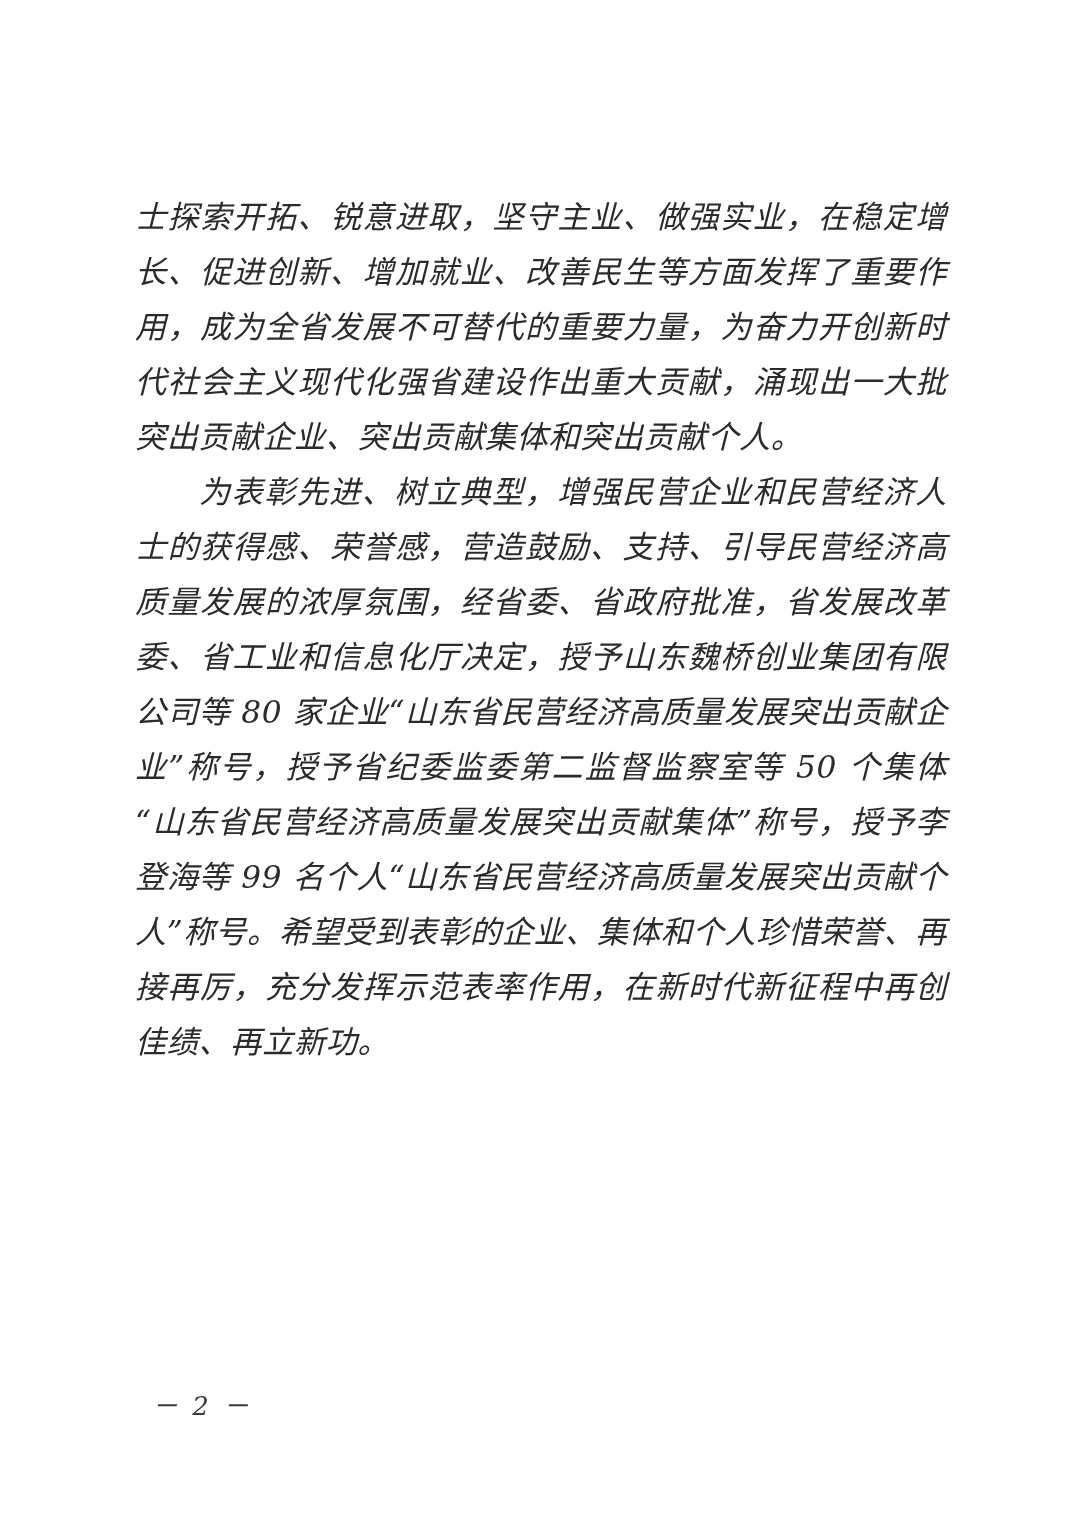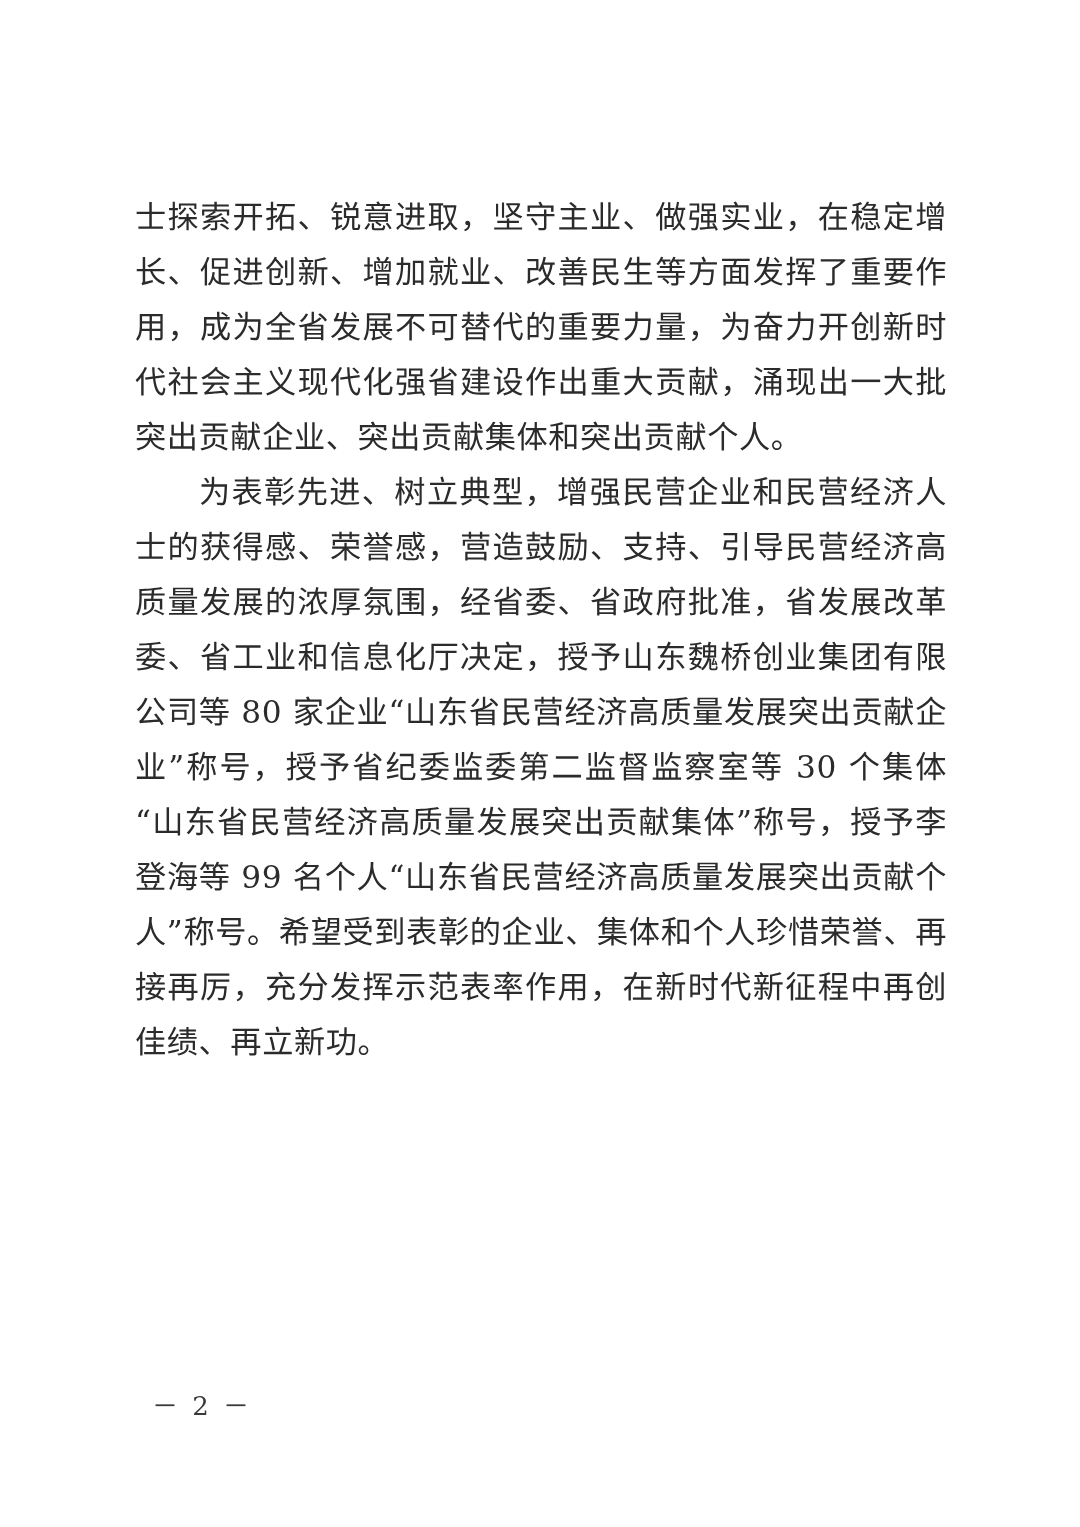--- a/index.html
+++ b/index.html
@@ -9,20 +9,21 @@
     background: #ffffff;
   }
 
   .page {
     position: relative;
     width: 1080px;
     height: 1527px;
     background: #ffffff;
     overflow: hidden;
     box-sizing: border-box;
+    font-style: italic;
   }
 
   .doc-body {
     position: absolute;
     left: 135px;
     top: 190px;
     width: 812px;
   }
 
   .para {
@@ -57,20 +58,20 @@
 </style>
 </head>
 <body>
 
 <div class="page">
 
   <div class="doc-body">
 
     <p class="para no-indent">士探索开拓、锐意进取，坚守主业、做强实业，在稳定增长、促进创新、增加就业、改善民生等方面发挥了重要作用，成为全省发展不可替代的重要力量，为奋力开创新时代社会主义现代化强省建设作出重大贡献，涌现出一大批突出贡献企业、突出贡献集体和突出贡献个人。</p>
 
-    <p class="para">为表彰先进、树立典型，增强民营企业和民营经济人士的获得感、荣誉感，营造鼓励、支持、引导民营经济高质量发展的浓厚氛围，经省委、省政府批准，省发展改革委、省工业和信息化厅决定，授予山东魏桥创业集团有限公司等 80 家企业“山东省民营经济高质量发展突出贡献企业”称号，授予省纪委监委第二监督监察室等 30 个集体“山东省民营经济高质量发展突出贡献集体”称号，授予李登海等 99 名个人“山东省民营经济高质量发展突出贡献个人”称号。希望受到表彰的企业、集体和个人珍惜荣誉、再接再厉，充分发挥示范表率作用，在新时代新征程中再创佳绩、再立新功。</p>
+    <p class="para">为表彰先进、树立典型，增强民营企业和民营经济人士的获得感、荣誉感，营造鼓励、支持、引导民营经济高质量发展的浓厚氛围，经省委、省政府批准，省发展改革委、省工业和信息化厅决定，授予山东魏桥创业集团有限公司等 80 家企业“山东省民营经济高质量发展突出贡献企业”称号，授予省纪委监委第二监督监察室等 50 个集体“山东省民营经济高质量发展突出贡献集体”称号，授予李登海等 99 名个人“山东省民营经济高质量发展突出贡献个人”称号。希望受到表彰的企业、集体和个人珍惜荣誉、再接再厉，充分发挥示范表率作用，在新时代新征程中再创佳绩、再立新功。</p>
 
 
   </div>
 
   <div class="page-number">－ 2 －</div>
 
 </div>
 
 </body></html>

